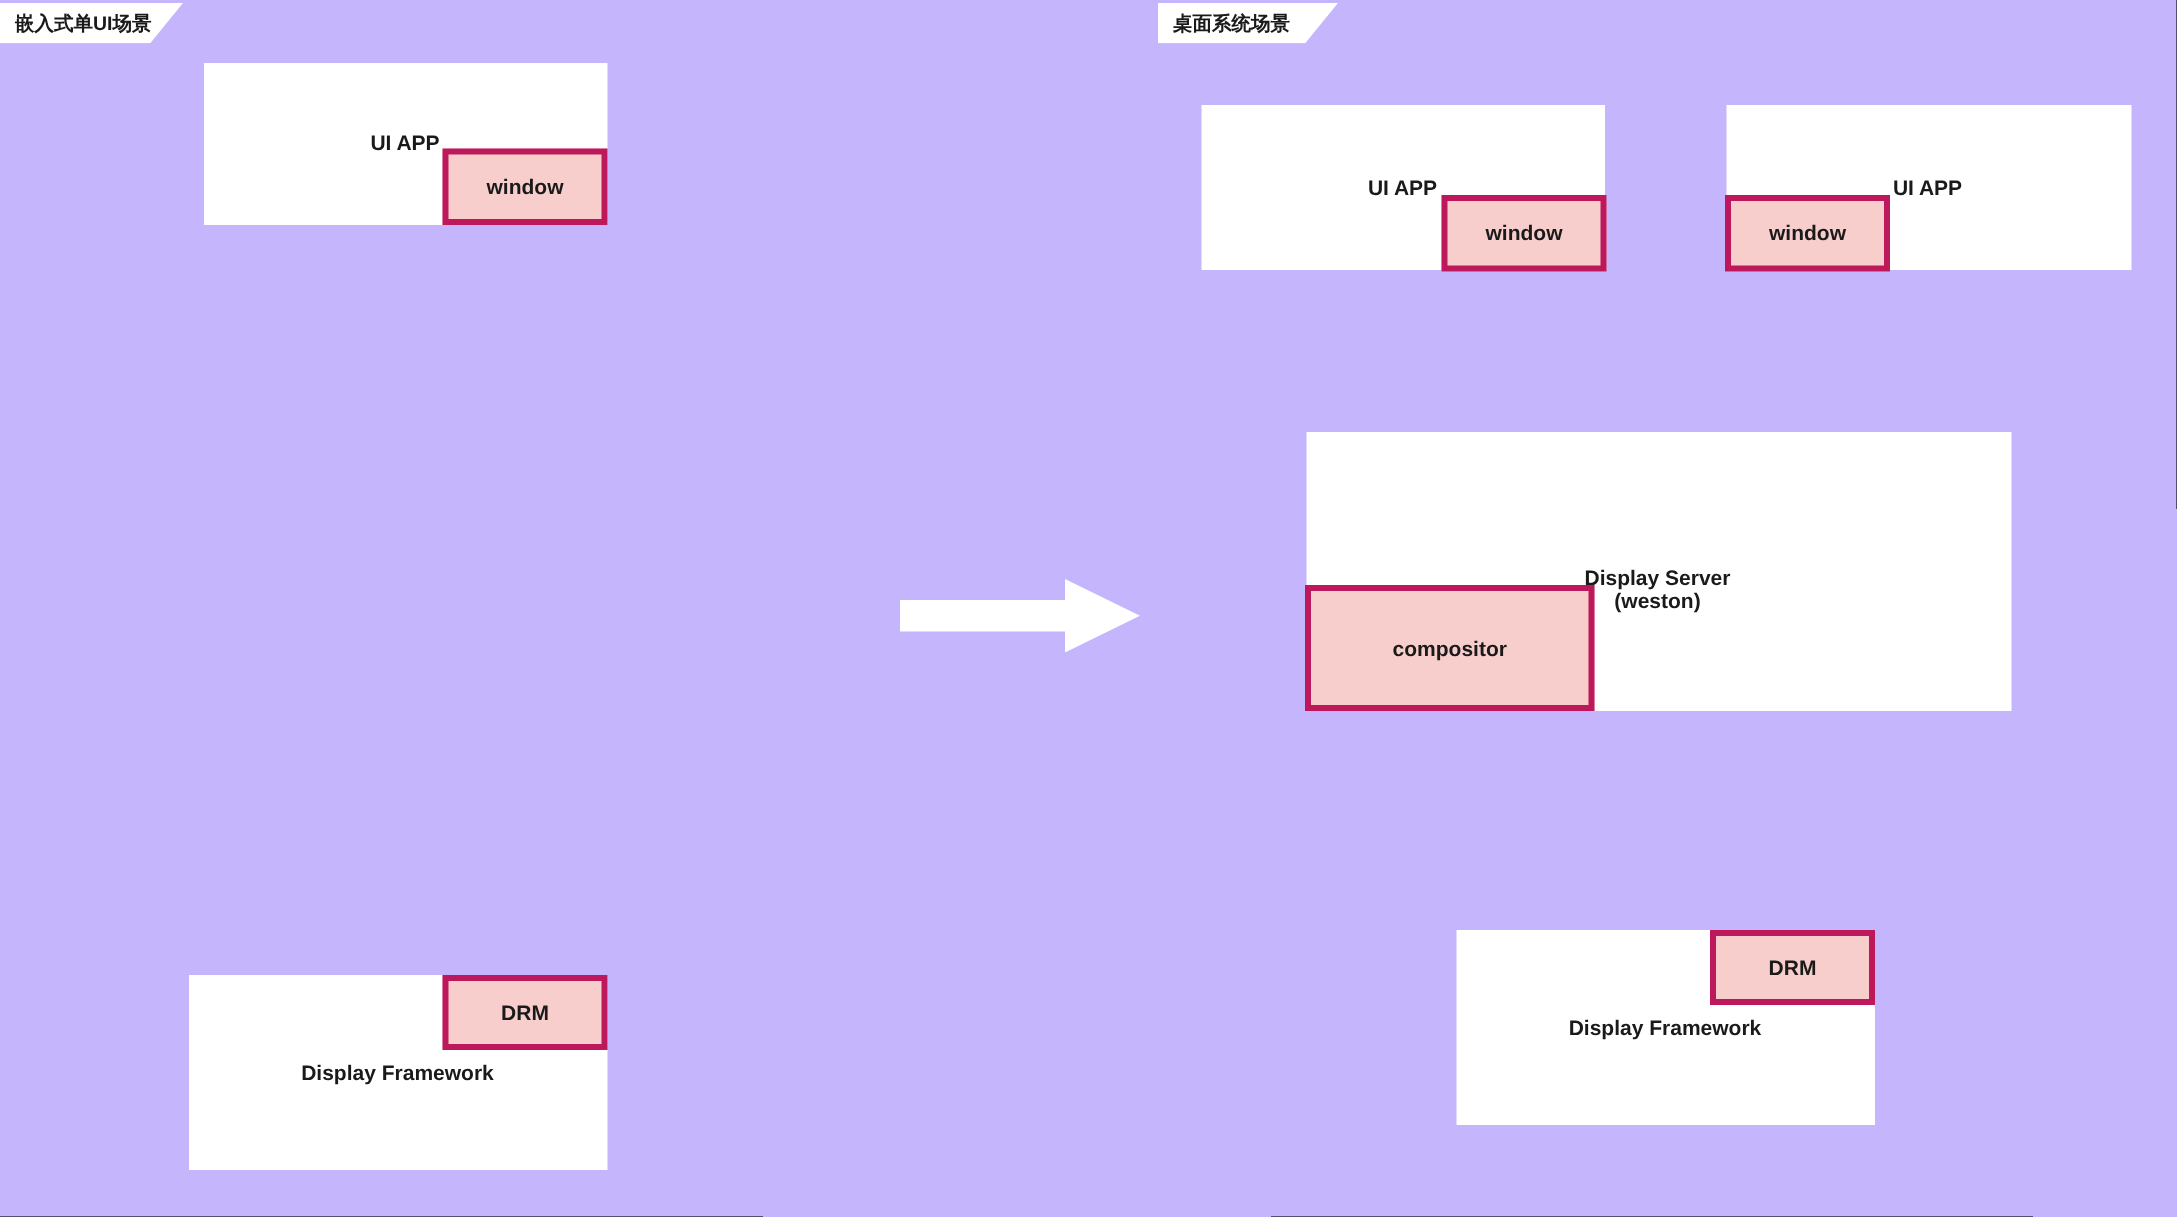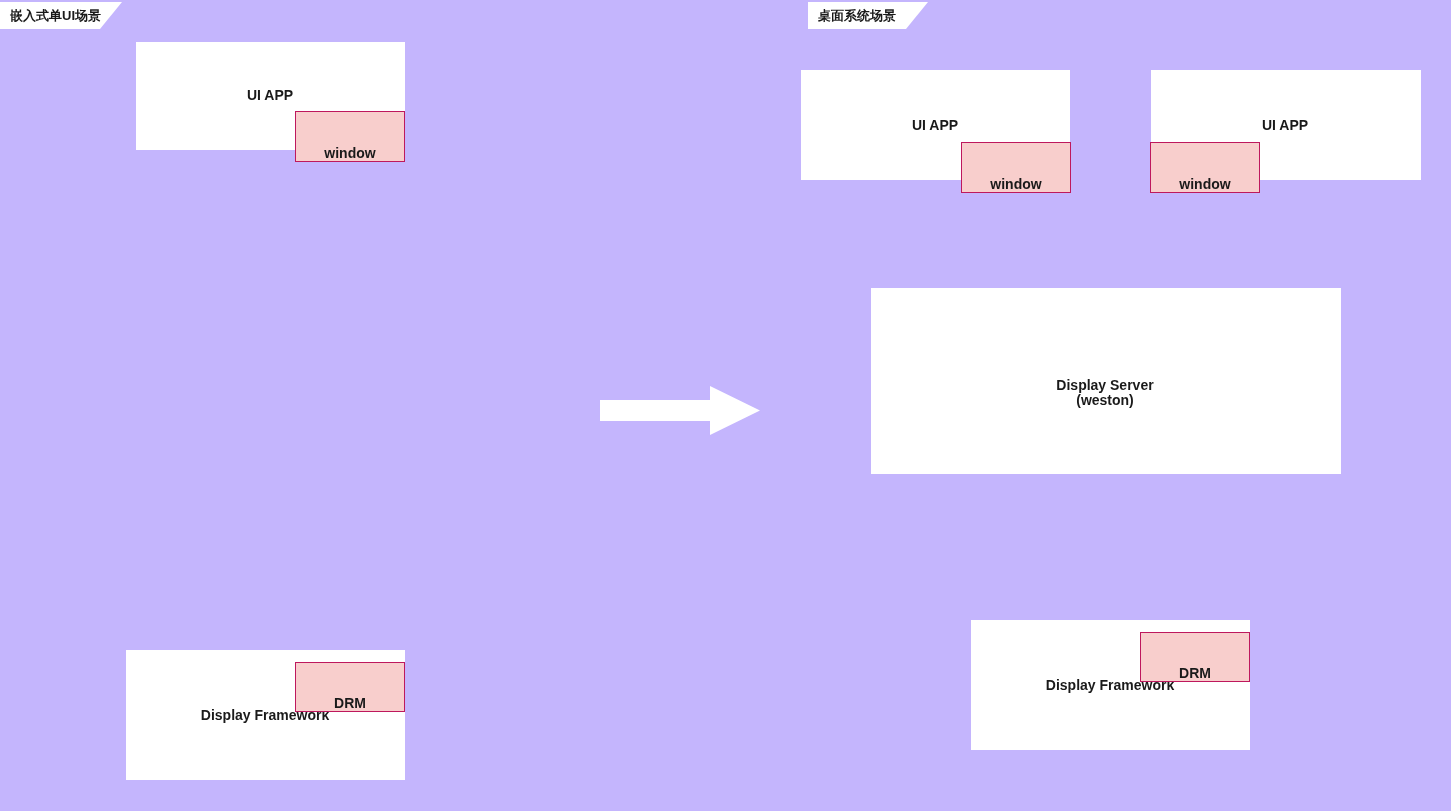--- a/index.html
+++ b/index.html
@@ -43,26 +43,25 @@
     box-sizing: border-box;
   }
   .box-plain {
     border: none;
   }
 
   
   .pink {
     position: absolute;
     background: #f8cecc;
-    border: 1px solid #be185d;
+    border: 4px solid #be185d;
     box-sizing: border-box;
     display: flex;
-    align-items: flex-end;
+    align-items: center;
     justify-content: center;
-    margin-top: 12px;
   }
 
   
   .label {
     position: absolute;
     color: #1a1a1a;
     font-size: 14px;
     line-height: 15px;
     text-align: center;
     white-space: pre-line;
@@ -80,21 +79,21 @@
 </style>
 </head>
 <body>
 
 <div id="canvas">
 
   <div class="banner" style="left:0px; top:2px; width:122px; height:27px;">
     <span>嵌入式单UI场景</span>
   </div>
 
-  <div class="banner" style="left:808px; top:2px; width:120px; height:27px;">
+  <div class="banner" style="left:772px; top:2px; width:120px; height:27px;">
     <span>桌面系统场景</span>
   </div>
 
   <div class="box box-plain" style="left:136px; top:42px; width:269px; height:108px;"></div>
   <div class="label" style="left:196px; top:88px; width:148px;">UI APP</div>
   <div class="pink" style="left:295px; top:99px; width:110px; height:51px;">
     <span class="label">window</span>
   </div>
 
   <div class="box box-plain" style="left:801px; top:70px; width:269px; height:110px;"></div>
@@ -111,20 +110,23 @@
 
   <div class="arrow" style="left:600px; top:386px; width:160px; height:49px;">
     <svg width="160" height="49" viewBox="0 0 160 49" xmlns="http://www.w3.org/2000/svg">
       <polygon points="0,14 110,14 110,0 160,24.5 110,49 110,35 0,35" fill="#ffffff"></polygon>
     </svg>
   </div>
 
   <div class="box box-plain" style="left:871px; top:288px; width:470px; height:186px;"></div>
   <div class="label" style="left:1031px; top:378px; width:148px;">Display Server
 (weston)</div>
+  <div class="pink" style="left:870px; top:390px; width:193px; height:84px;">
+    <span class="label">compositor</span>
+  </div>
 
   <div class="box box-plain" style="left:126px; top:650px; width:279px; height:130px;"></div>
   <div class="label" style="left:191px; top:708px; width:148px;">Display Framework</div>
   <div class="pink" style="left:295px; top:650px; width:110px; height:50px;">
     <span class="label">DRM</span>
   </div>
 
   <div class="box box-plain" style="left:971px; top:620px; width:279px; height:130px;"></div>
   <div class="label" style="left:1036px; top:678px; width:148px;">Display Framework</div>
   <div class="pink" style="left:1140px; top:620px; width:110px; height:50px;">

